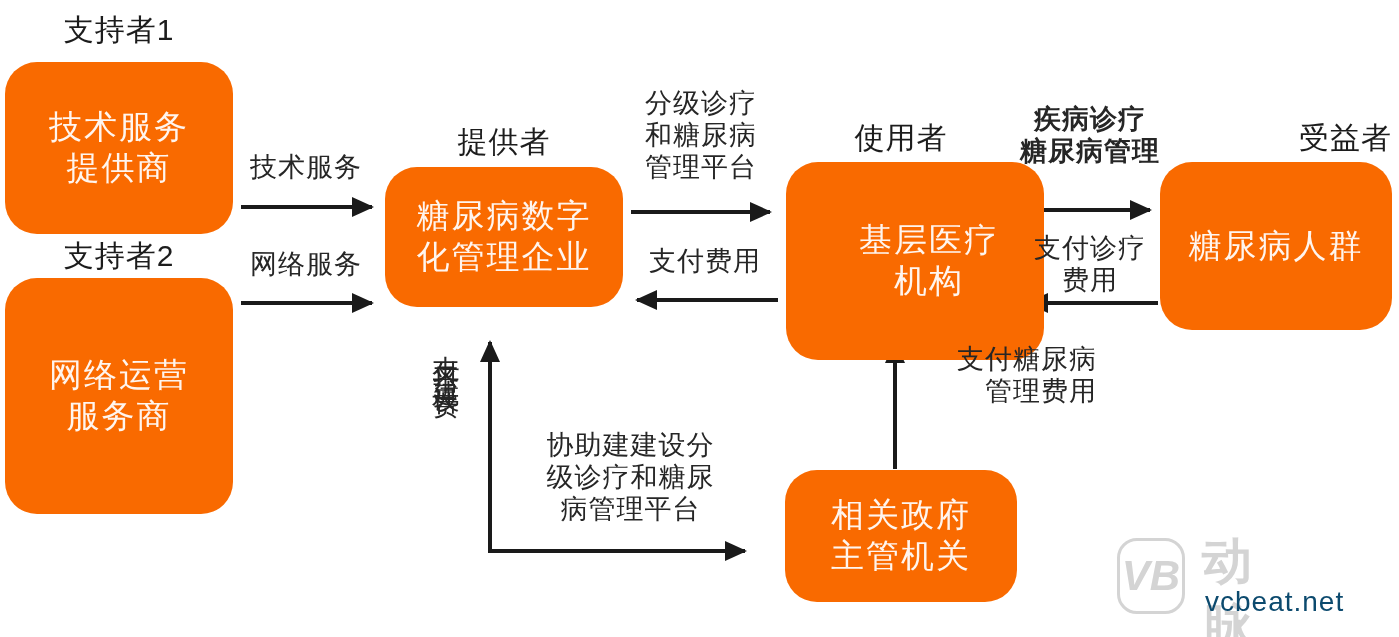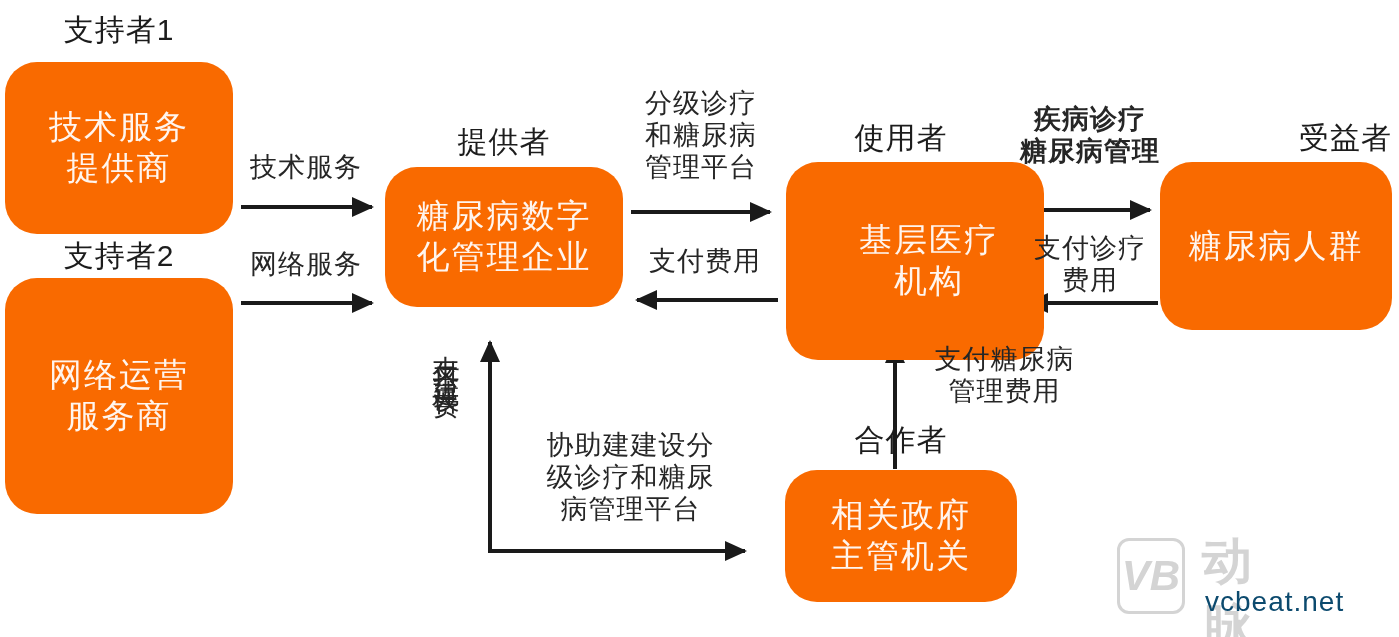--- a/index.html
+++ b/index.html
@@ -16,29 +16,29 @@
   }
   .node span { white-space: pre-line; }
   .role {
     position: absolute; color: #1c1c1c; font-size: 30px; font-weight: 500;
     text-align: center; letter-spacing: 1px;
   }
   .elabel {
     position: absolute; color: #262626; font-size: 27px; line-height: 1.18;
     text-align: center; white-space: pre-line; letter-spacing: 1px;
   }
-  .elabel.left-align { text-align: center; }
+  .elabel.left-align { text-align: right; }
   .vlabel {
     position: absolute; color: #262626; font-size: 27px;
     writing-mode: vertical-rl; text-orientation: upright; letter-spacing: 6px;
   }
   .watermark { position: absolute; color: #d4d4d4; }
   .wm-logo-box {
     position: absolute; left: 1117px; top: 538px; width: 62px; height: 70px;
-    border: 3px solid #d4d4d4; border-radius: 12px;
+    border: 3px solid #d4d4d4; border-radius: 20px;
     display: flex; align-items: center; justify-content: center;
     font-size: 42px; font-weight: bold; font-style: italic; color: #d4d4d4;
   }
   .wm-brand {
     position: absolute; left: 1202px; top: 528px; font-size: 50px;
     font-weight: bold; color: #d4d4d4; letter-spacing: 5px;
   }
   .wm-site {
     position: absolute; left: 1205px; top: 586px; font-size: 28px;
     color: #0c4a6e; letter-spacing: 1px;
@@ -66,21 +66,20 @@
       <line x1="488" y1="551" x2="745" y2="551" marker-end="url(#ah)"></line>
       <line x1="895" y1="469" x2="895" y2="343" marker-end="url(#ah)"></line>
     </g>
   </svg>
 
   <div class="role" style="left:5px; top:10px; width:228px;">支持者1</div>
   <div class="role" style="left:5px; top:236px; width:228px;">支持者2</div>
   <div class="role" style="left:786px; top:118px; width:230px;">使用者</div>
   <div class="role" style="left:385px; top:122px; width:238px;">提供者</div>
   <div class="role" style="left:1160px; top:118px; width:232px;text-align:right;">受益者</div>
-  <div class="role" style="left:785px; top:420px; width:232px;">合作者</div>
 
   <div class="node" style="left:5px; top:62px; width:228px; height:172px;">
     <span>技术服务
 提供商</span>
   </div>
   <div class="node" style="left:5px; top:278px; width:228px; height:236px;">
     <span>网络运营
 服务商</span>
   </div>
   <div class="node" style="left:385px; top:167px; width:238px; height:140px;">

